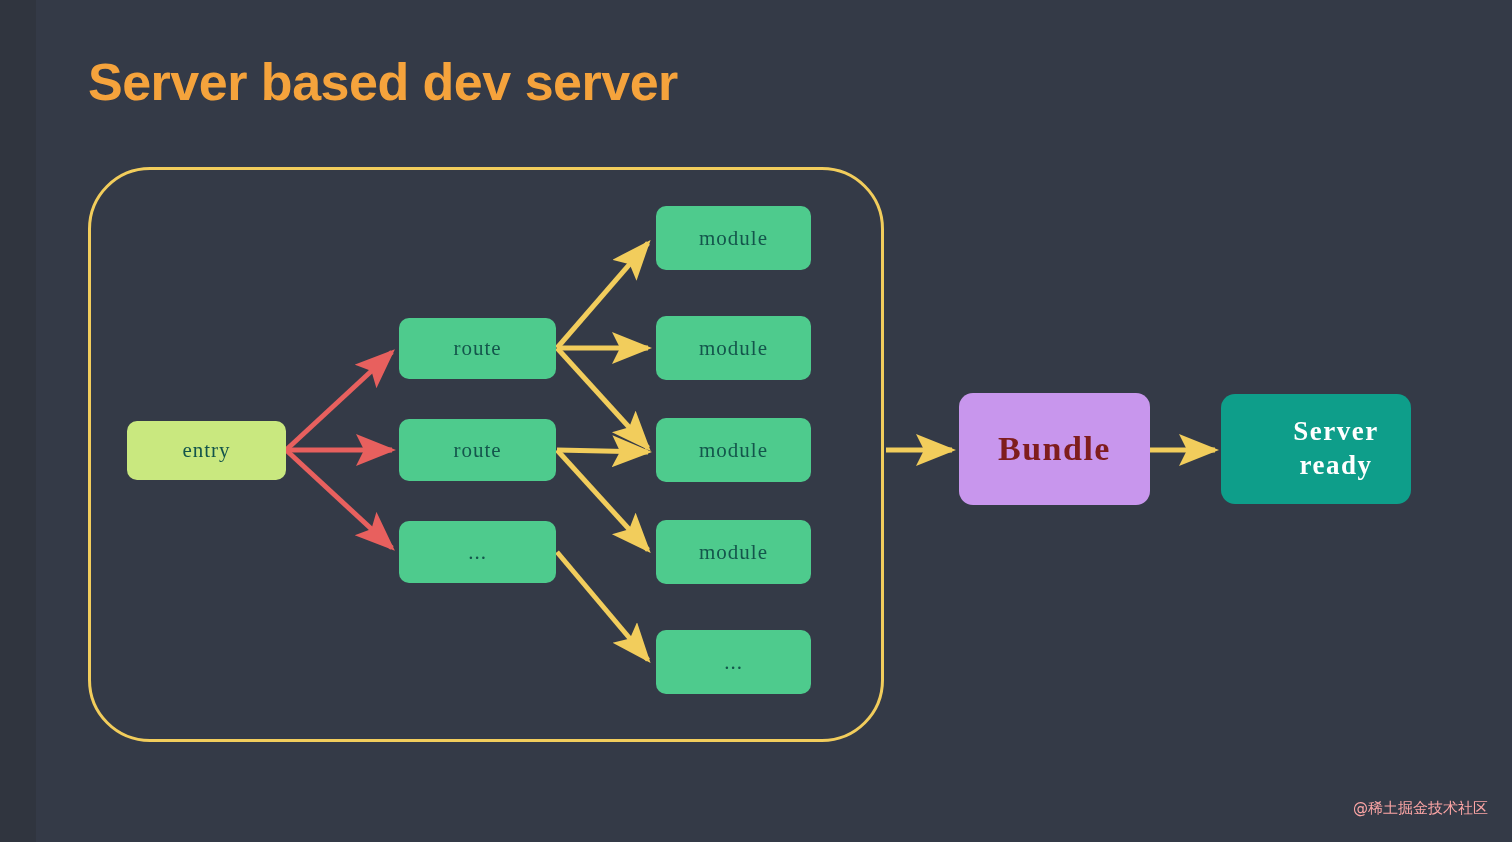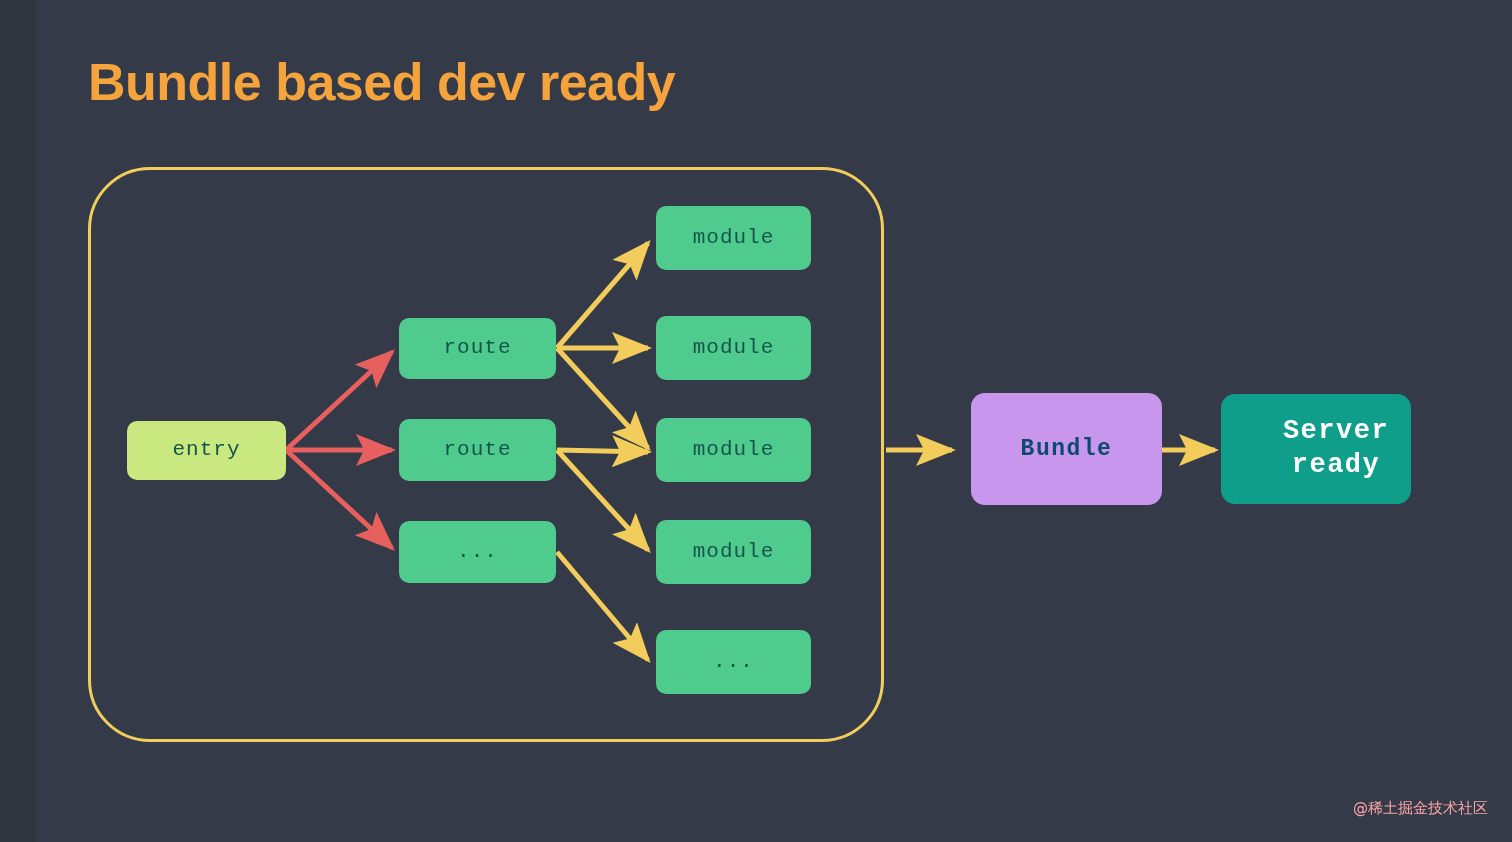--- a/index.html
+++ b/index.html
@@ -51,42 +51,41 @@
     pointer-events: none;
   }
   .node {
     position: absolute;
     box-sizing: border-box;
     border-radius: 10px;
     display: flex;
     align-items: center;
     justify-content: center;
     text-align: center;
-    font-family: Liberation Mono, monospace;
+    font-family: Liberation Serif, serif;
     line-height: 1.25;
   }
   .node-entry {
     background: #c9e87f;
     color: #13544b;
     font-size: 21px;
     letter-spacing: 1px;
   }
   .node-route, .node-module {
     background: #4ecb8d;
     color: #14564c;
     font-size: 21px;
     letter-spacing: 1px;
   }
   .node-bundle {
     background: #c896ed;
-    color: #0c4a6e;
-    font-size: 23px;
+    color: #7f1d1d;
+    font-size: 34px;
     font-weight: 700;
     letter-spacing: 1.5px;
-    margin-left: 12px;
   }
   .node-server {
     background: #0e9e8a;
     color: #ffffff;
     font-size: 27px;
     font-weight: 700;
     letter-spacing: 1.5px;
     white-space: pre-line;
     padding-left: 40px;
   }
@@ -100,21 +99,21 @@
     white-space: nowrap;
   }
 </style>
 </head>
 <body>
 
 <div id="slide">
 
   <div id="left-band"></div>
 
-  <div id="title">Bundle based dev ready</div>
+  <div id="title">Server based dev server</div>
 
   <div id="graph-container"></div>
 
   <svg class="edges" viewBox="0 0 1512 842">
     <defs>
       <marker id="arrow-red" markerWidth="9" markerHeight="9" refX="7.2" refY="3.2" orient="auto" markerUnits="strokeWidth">
         <path d="M0,0 L8,3.2 L0,6.4 L1.6,3.2 Z" fill="#e8605e"></path>
       </marker>
       <marker id="arrow-yellow" markerWidth="9" markerHeight="9" refX="7.2" refY="3.2" orient="auto" markerUnits="strokeWidth">
         <path d="M0,0 L8,3.2 L0,6.4 L1.6,3.2 Z" fill="#f2cd5c"></path>

